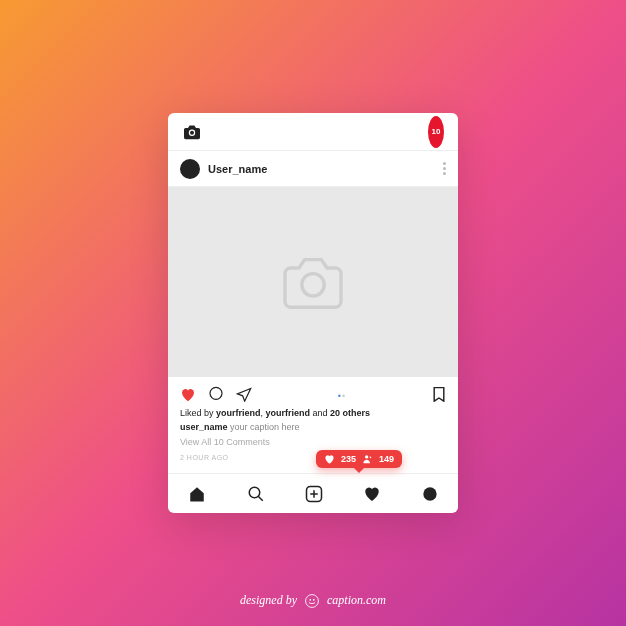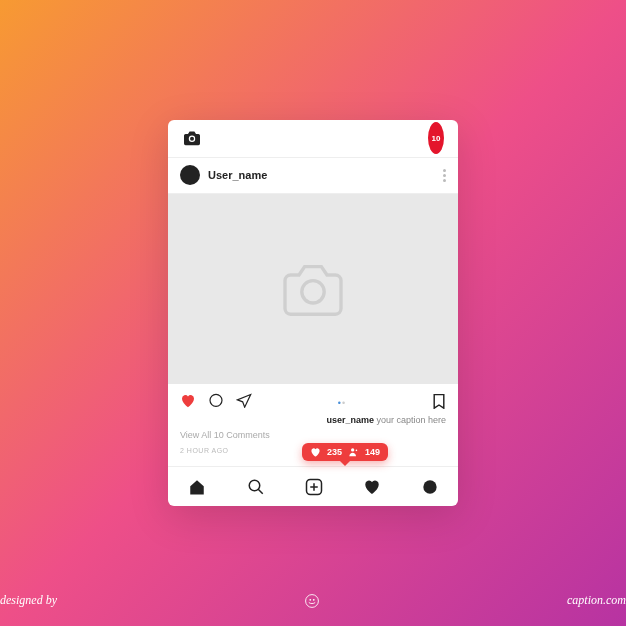--- a/index.html
+++ b/index.html
@@ -40,46 +40,46 @@
   }
   .actions {
     display: flex; align-items: center; padding: 8px 12px 4px; gap: 12px;
   }
   .actions .spacer { flex: 1; text-align: center; }
   .dots { font-size: 9px; letter-spacing: 1px; color: #4a90d9; }
   .dots .faded { color: #ccc; }
   .meta { padding: 0 12px 10px; font-size: 9px; line-height: 1.5; }
   .meta .liked { color: #222; }
   .meta .liked b { font-weight: 600; }
-  .meta .caption { color: #222; text-align: right; }
+  .meta .caption { color: #222; }
   .meta .caption .usr { font-weight: 600; }
   .meta .caption .cap { color: #888; }
   .meta .tags { color: #1b5a8a; }
   .meta .viewall { color: #aaa; margin-top: 2px; }
   .meta .time { color: #bbb; font-size: 7px; letter-spacing: 0.5px; margin-top: 3px; text-transform: uppercase; }
   .tabbar {
     height: 40px; border-top: 1px solid #eee; display: flex; align-items: center;
     justify-content: space-around; position: relative;
     border-radius: 0 0 6px 6px;
   }
   .notif-bubble {
-    position: absolute; top: -24px; right: 70px;
+    position: absolute; top: -24px; right: 56px;
     background: #ee3d3d; border-radius: 6px; padding: 4px 8px;
     display: flex; align-items: center; gap: 6px;
     color: #fff; font-size: 9px; font-weight: 600;
     box-shadow: 0 3px 8px rgba(238,61,61,0.4);
   }
   .notif-bubble::after {
     content: ""; position: absolute; bottom: -5px; left: 50%; transform: translateX(-50%);
     border: 5px solid transparent; border-top-color: #ee3d3d; border-bottom: none;
   }
   .attribution {
     position: absolute; bottom: 18px; left: 0; right: 0; text-align: center;
     font-family: Georgia, serif; font-style: italic; font-size: 12px; color: #fff;
-    display: flex; justify-content: space-between; align-items: center; gap: 16px;
+    display: flex; justify-content: center; align-items: center; gap: 8px;
   }
   svg { display: block; }
 </style>
 </head>
 <body>
 
 <div class="phone">
 
   <div class="topbar">
     <span>
@@ -132,20 +132,23 @@
       <span class="dots">•<span class="faded">•</span></span>
     </span>
     <span>
       <svg width="14" height="16" viewBox="0 0 16 20" fill="none" stroke="#222" stroke-width="1.8">
         <path d="M2 2h12v17l-6-4-6 4V2z"></path>
       </svg>
     </span>
   </div>
 
   <div class="meta">
+    <div class="liked">
+      <span>Liked by </span><b>yourfriend</b><span>, </span><b>yourfriend</b><span> and </span><b>20 others</b>
+    </div>
     <div class="caption">
       <span class="usr">user_name</span><span class="cap"> your caption here</span>
     </div>
     <div class="viewall">View All 10 Comments</div>
     <div class="time">2 hour ago</div>
   </div>
 
   <div class="tabbar">
     <div class="notif-bubble">
       <svg width="11" height="10" viewBox="0 0 24 22" fill="#fff">

